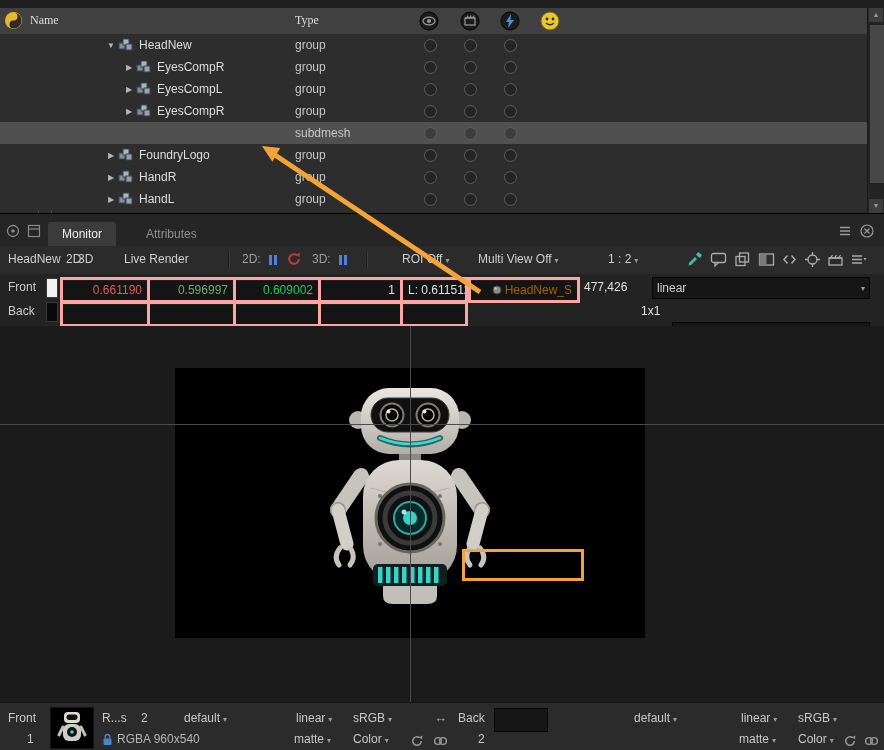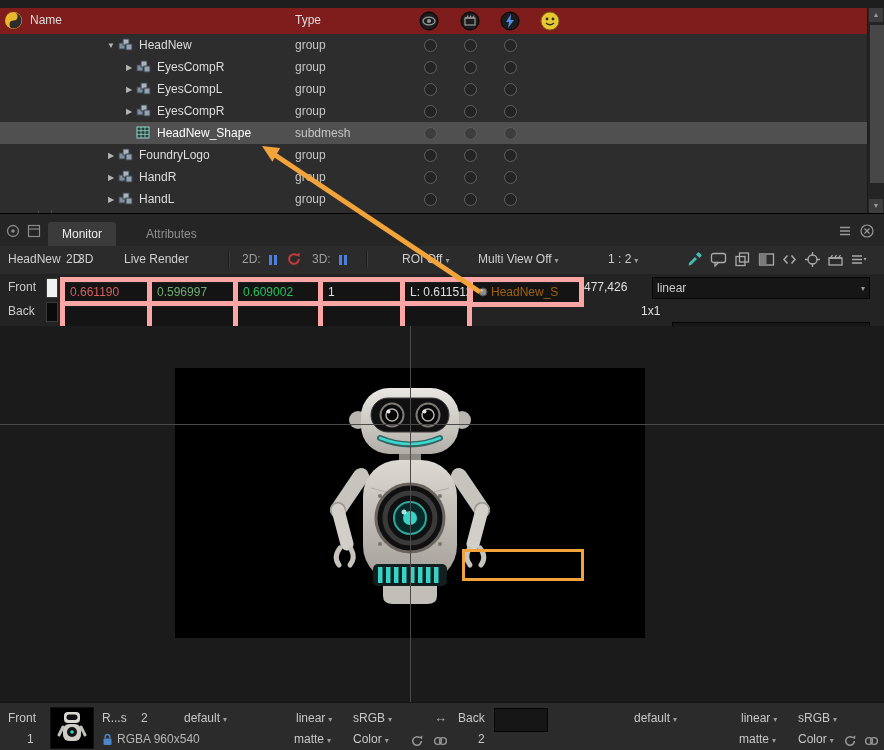--- a/index.html
+++ b/index.html
@@ -3,21 +3,21 @@
 <meta charset="utf-8">
 <style>
   html,body{margin:0;padding:0;background:#161616;}
   #app{position:relative;width:884px;height:750px;background:#262626;overflow:hidden;
        font-family:"Liberation Sans","DejaVu Sans",sans-serif;font-size:12px;color:#cccccc;}
   .abs{position:absolute;}
 
   
   .sg{position:absolute;top:0;left:0;right:0;height:213px;background:#2d2d2d;border-bottom:1px solid #000;}
   .sg-topstrip{position:absolute;top:0;left:0;right:0;height:8px;background:#1e1e1e;}
-  .sg-header{position:absolute;top:8px;left:0;right:16px;height:26px;background:#7f1d1d;border-bottom:1px solid #202020;}
+  .sg-header{position:absolute;top:8px;left:0;right:16px;height:26px;background:#404040;border-bottom:1px solid #202020;font-family:Liberation Serif, serif;}
   .sg-header .htxt{position:absolute;top:5px;color:#dddddd;}
   .hic{position:absolute;top:3px;width:20px;height:20px;}
   .sg-rows{position:absolute;top:34px;left:0;right:16px;}
   .sg-row{position:relative;height:22px;background:#2d2d2d;}
   .sg-row.sel{background:#505050;}
   .cell-name{position:absolute;left:0;top:0;height:22px;display:flex;align-items:center;}
   .ind1{padding-left:104px;} .ind2{padding-left:122px;}
   .tog{width:14px;color:#b5b5b5;font-size:8px;text-align:center;flex:none;}
   .rowic{width:16px;height:14px;flex:none;margin-right:5px;display:inline-block;}
   .rname{color:#dddddd;white-space:nowrap;}
@@ -41,22 +41,22 @@
   
   .vtb{position:absolute;top:246px;left:0;right:0;height:28px;background:#2b2b2b;border-bottom:1px solid #1d1d1d;}
   .vtb span.lbl{position:absolute;top:6px;color:#cfcfcf;white-space:nowrap;}
   .vsep{position:absolute;top:5px;width:1px;height:17px;background:#1c1c1c;border-right:1px solid #3c3c3c;}
   .pbars i{display:inline-block;width:3px;height:10px;background:#4d7fe0;margin:0 1px;}
   .caret{color:#9a9a9a;font-size:8px;margin-left:3px;}
   .tbic{position:absolute;top:5px;width:17px;height:17px;}
 
   
   .probe{position:absolute;top:274px;left:0;right:0;height:52px;background:#232323;border-bottom:1px solid #000;}
-  .pf{position:absolute;height:20px;line-height:20px;background:#141414;border:5px solid #fca5a5;
-      box-shadow:inset 0 1px 0 rgba(255,255,255,0.05);padding:0 5px;overflow:hidden;white-space:nowrap;}
+  .pf{position:absolute;height:20px;line-height:20px;background:#141414;border:3px solid #fca5a5;
+      box-shadow:inset 0 1px 0 rgba(255,255,255,0.05);padding:0 5px;overflow:hidden;white-space:nowrap;text-align:right;}
   .plabel{position:absolute;color:#cccccc;}
   .swatch{position:absolute;width:10px;height:18px;border:1px solid #3a3a3a;}
   .vr{color:#d75f5f;} .vg{color:#6fab6f;} .vb{color:#22c55e;} .vw{color:#e0e0e0;}
   .pdd{position:absolute;height:20px;background:#161616;border:1px solid #060606;color:#cccccc;
        display:flex;align-items:center;padding:0 4px;}
   .pdd .grow{flex:1;}
   .obox{position:absolute;left:462px;top:275px;width:116px;height:26px;border:3px solid #F2A33A;z-index:55;pointer-events:none;}
 
   
   .vp{position:absolute;top:326px;left:0;right:0;height:376px;background:#1b1b1b;}
@@ -187,28 +187,20 @@
               </svg></span>
           <span class="rname">EyesCompR</span>
         </span>
         <span class="rtype">group</span>
         <span class="dot dp1"></span>
         <span class="dot dp2"></span>
         <span class="dot dp3"></span>
       </div>
 
       <div class="sg-row sel">
-        <span class="cell-name ind2">
-          <span class="tog"></span>
-          <span class="rowic"><svg width="14" height="13" viewBox="0 0 14 13">
-                <rect x="1" y="1" width="12" height="11" fill="#28403c" stroke="#8fd8c8" stroke-width="1"></rect>
-                <path d="M1 4.7h12 M1 8.4h12 M5 1v11 M9 1v11" stroke="#8fd8c8" stroke-width="0.8" fill="none"></path>
-              </svg></span>
-          <span class="rname">HeadNew_Shape</span>
-        </span>
         <span class="rtype">subdmesh</span>
         <span class="dot dp1"></span>
         <span class="dot dp2"></span>
         <span class="dot dp3"></span>
       </div>
 
       <div class="sg-row">
         <span class="cell-name ind1">
           <span class="tog">▶</span>
           <span class="rowic"><svg width="15" height="13" viewBox="0 0 15 13">

